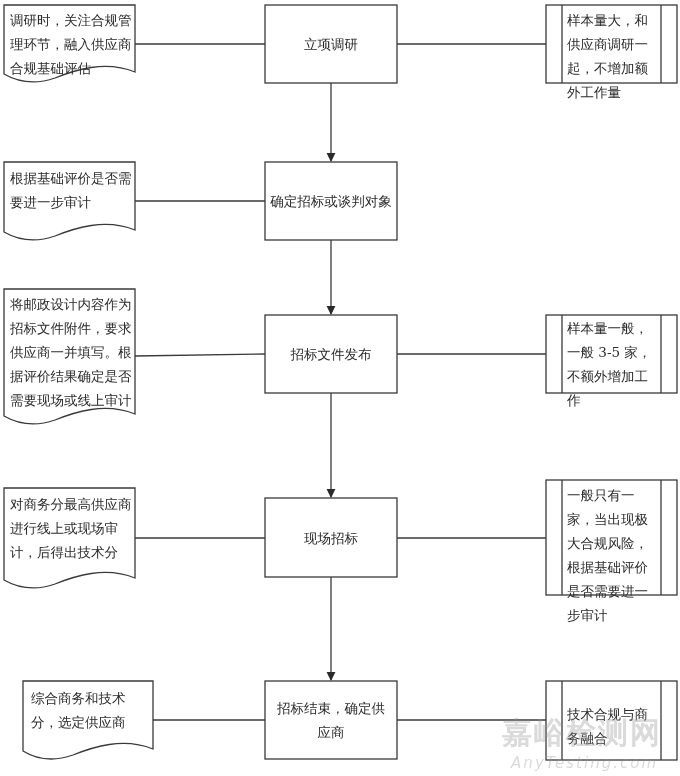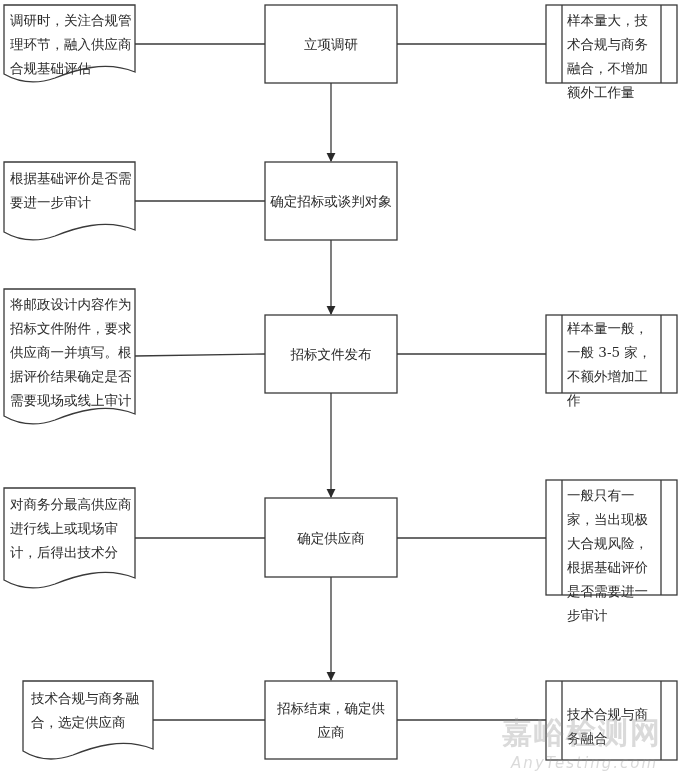--- a/index.html
+++ b/index.html
@@ -71,28 +71,28 @@
 
   <line x1="397" y1="44" x2="546" y2="44" stroke="#3a3a3a" stroke-width="1.3"></line>
   <line x1="397" y1="354" x2="546" y2="354" stroke="#3a3a3a" stroke-width="1.3"></line>
   <line x1="397" y1="538" x2="546" y2="538" stroke="#3a3a3a" stroke-width="1.3"></line>
   <line x1="397" y1="720" x2="546" y2="720" stroke="#3a3a3a" stroke-width="1.3"></line>
 </svg>
 
 <div class="txt proc-txt" style="left:270px;top:5px;width:122px;height:78px;">立项调研</div>
 <div class="txt proc-txt" style="left:270px;top:162px;width:122px;height:78px;text-align:center;">确定招标或谈判对象</div>
 <div class="txt proc-txt" style="left:270px;top:315px;width:122px;height:78px;">招标文件发布</div>
-<div class="txt proc-txt" style="left:270px;top:498px;width:122px;height:79px;">确定供应商</div>
+<div class="txt proc-txt" style="left:270px;top:498px;width:122px;height:79px;">现场招标</div>
 <div class="txt proc-txt" style="left:272px;top:681px;width:118px;height:78px;">招标结束，确定供应商</div>
 
 <div class="txt doc-txt" style="left:10px;top:8px;width:122px;">调研时，关注合规管理环节，融入供应商合规基础评估</div>
 <div class="txt doc-txt" style="left:10px;top:166px;width:122px;">根据基础评价是否需要进一步审计</div>
 <div class="txt doc-txt" style="left:10px;top:292px;width:122px;">将邮政设计内容作为招标文件附件，要求供应商一并填写。根据评价结果确定是否需要现场或线上审计</div>
 <div class="txt doc-txt" style="left:10px;top:492px;width:122px;">对商务分最高供应商进行线上或现场审计，后得出技术分</div>
-<div class="txt doc-txt" style="left:31px;top:686px;width:118px;">技术合规与商务融合，选定供应商</div>
+<div class="txt doc-txt" style="left:31px;top:686px;width:118px;">综合商务和技术分，选定供应商</div>
 
-<div class="txt pre-txt" style="left:567px;top:8px;width:92px;">样本量大，技术合规与商务融合，不增加额外工作量</div>
+<div class="txt pre-txt" style="left:567px;top:8px;width:92px;">样本量大，和供应商调研一起，不增加额外工作量</div>
 <div class="txt pre-txt" style="left:567px;top:316px;width:92px;">样本量一般，一般 3-5 家，不额外增加工作</div>
 <div class="txt pre-txt" style="left:567px;top:483px;width:92px;">一般只有一家，当出现极大合规风险，根据基础评价是否需要进一步审计</div>
 <div class="txt pre-txt" style="left:567px;top:702px;width:92px;">技术合规与商务融合</div>
 
 <div class="wm">嘉峪检测网</div>
 <div class="wm2">AnyTesting.com</div>
 
 </body></html>

